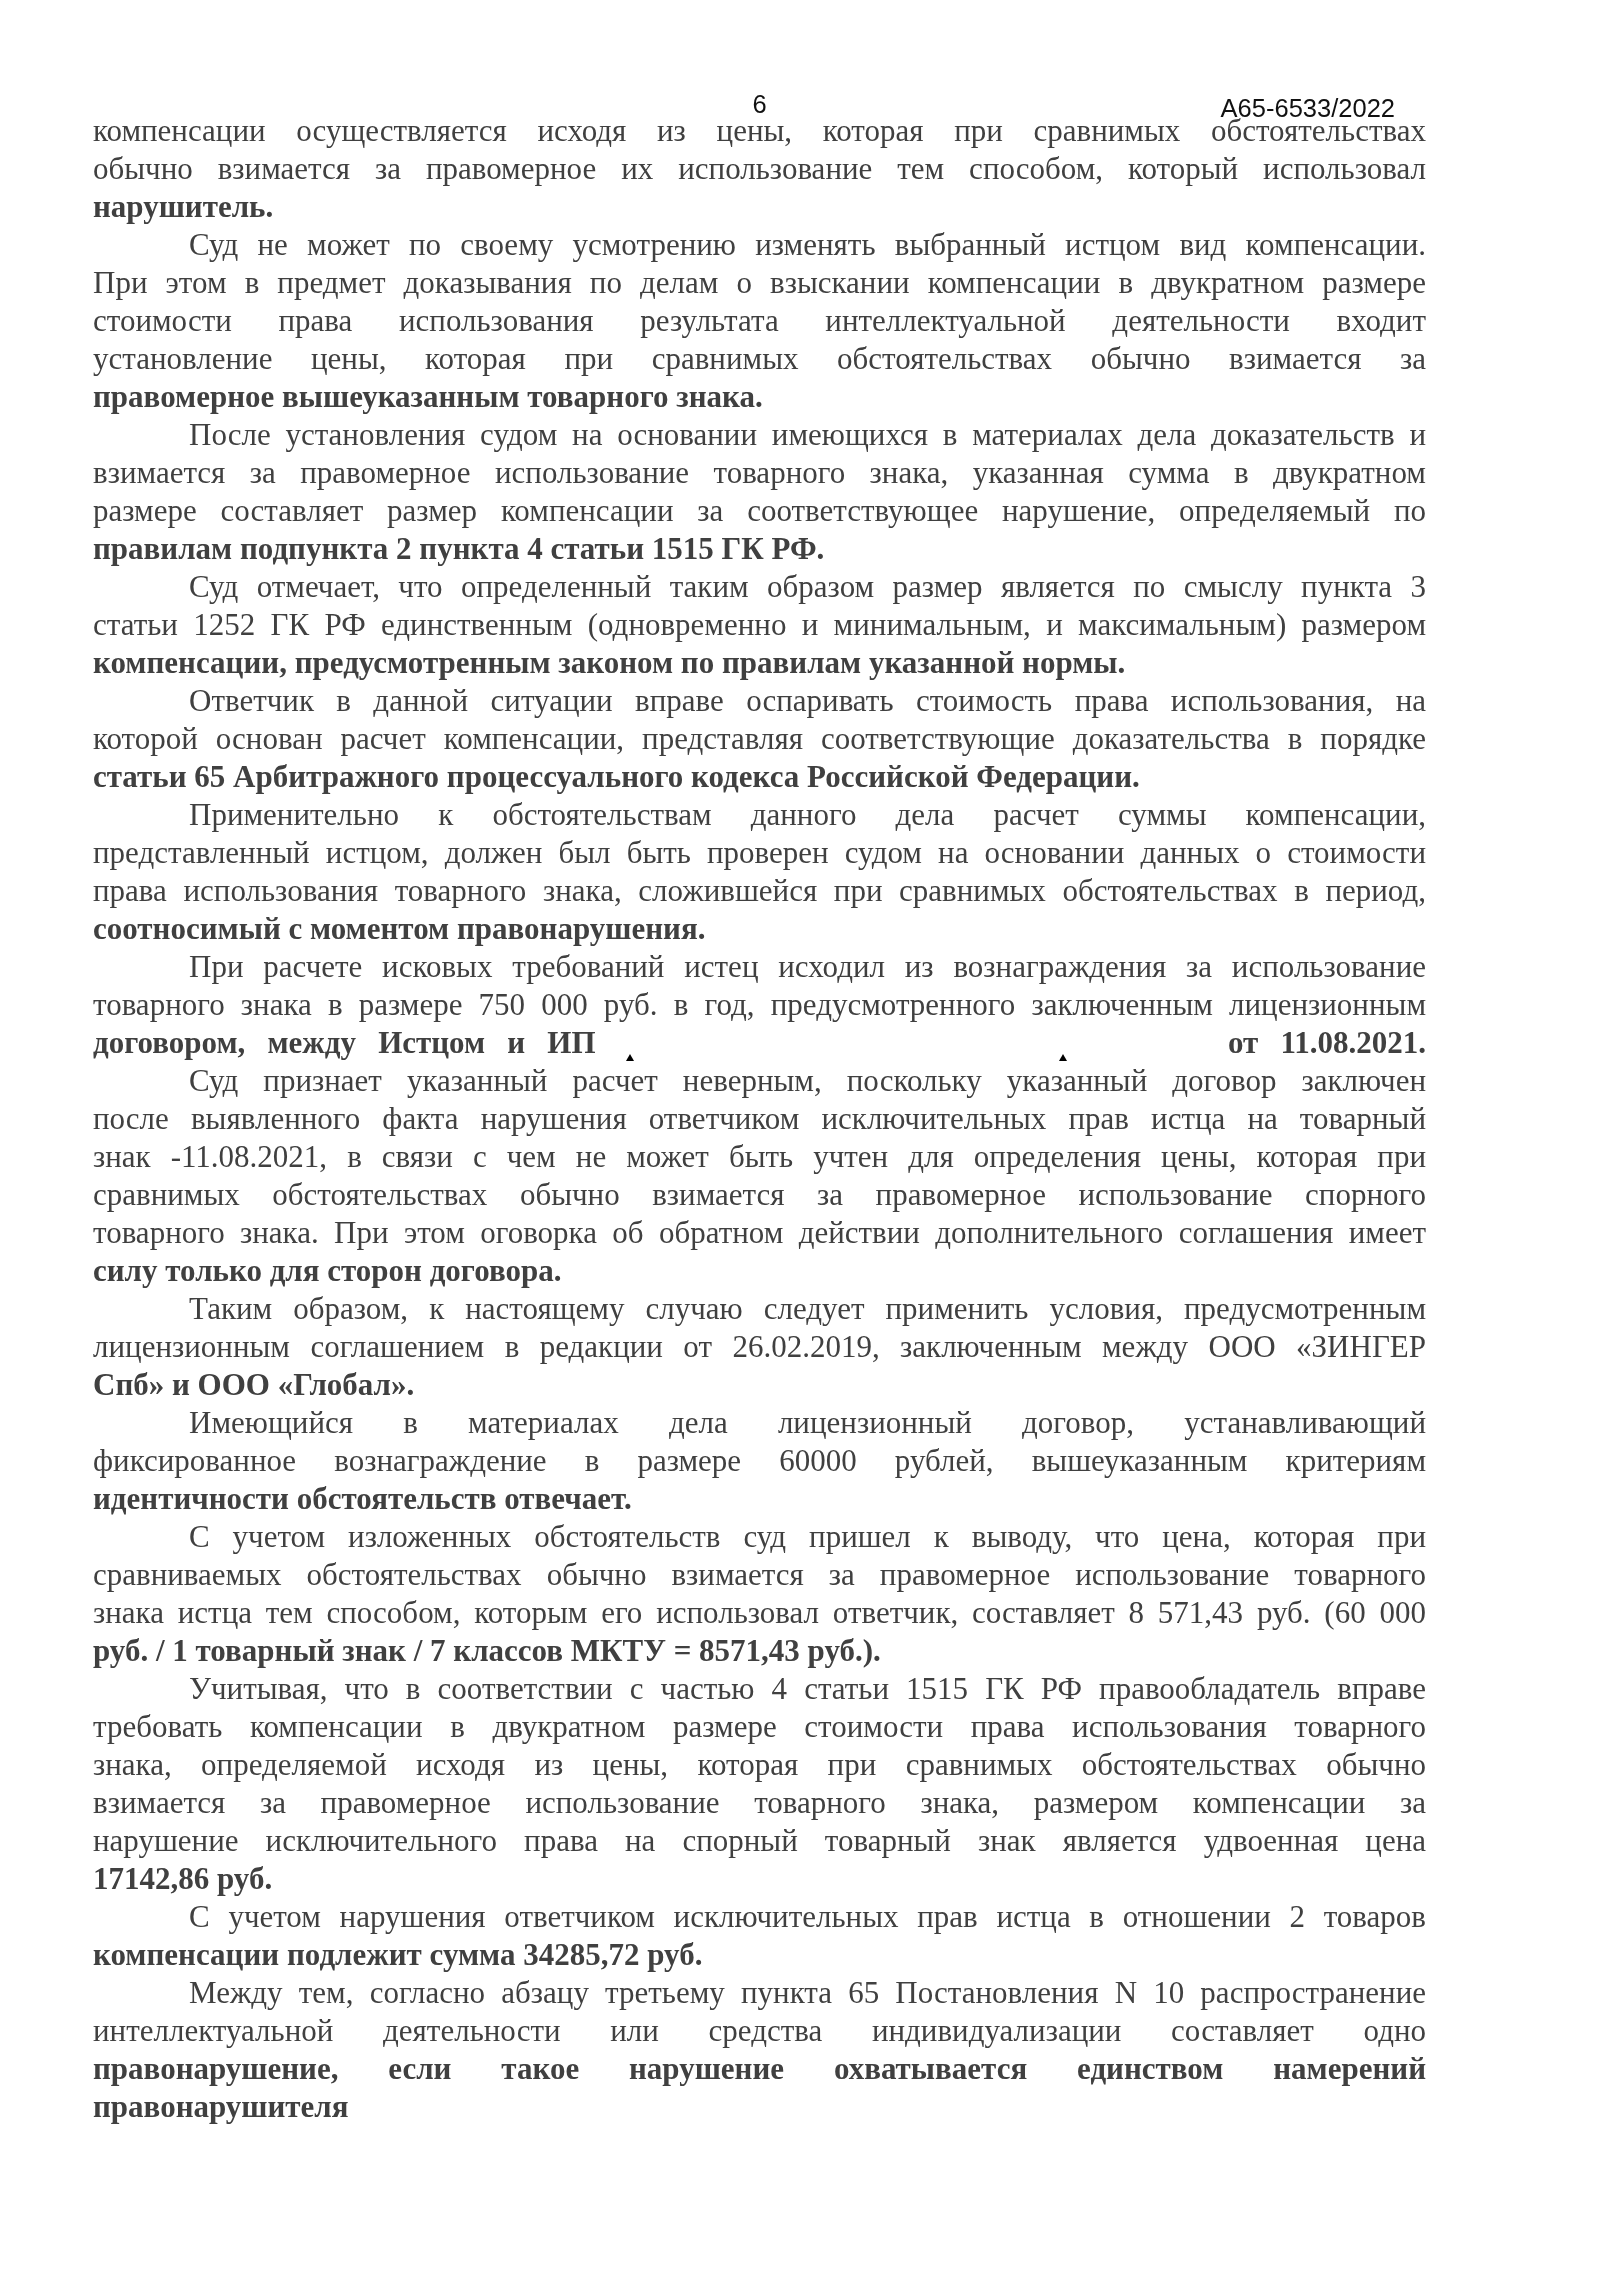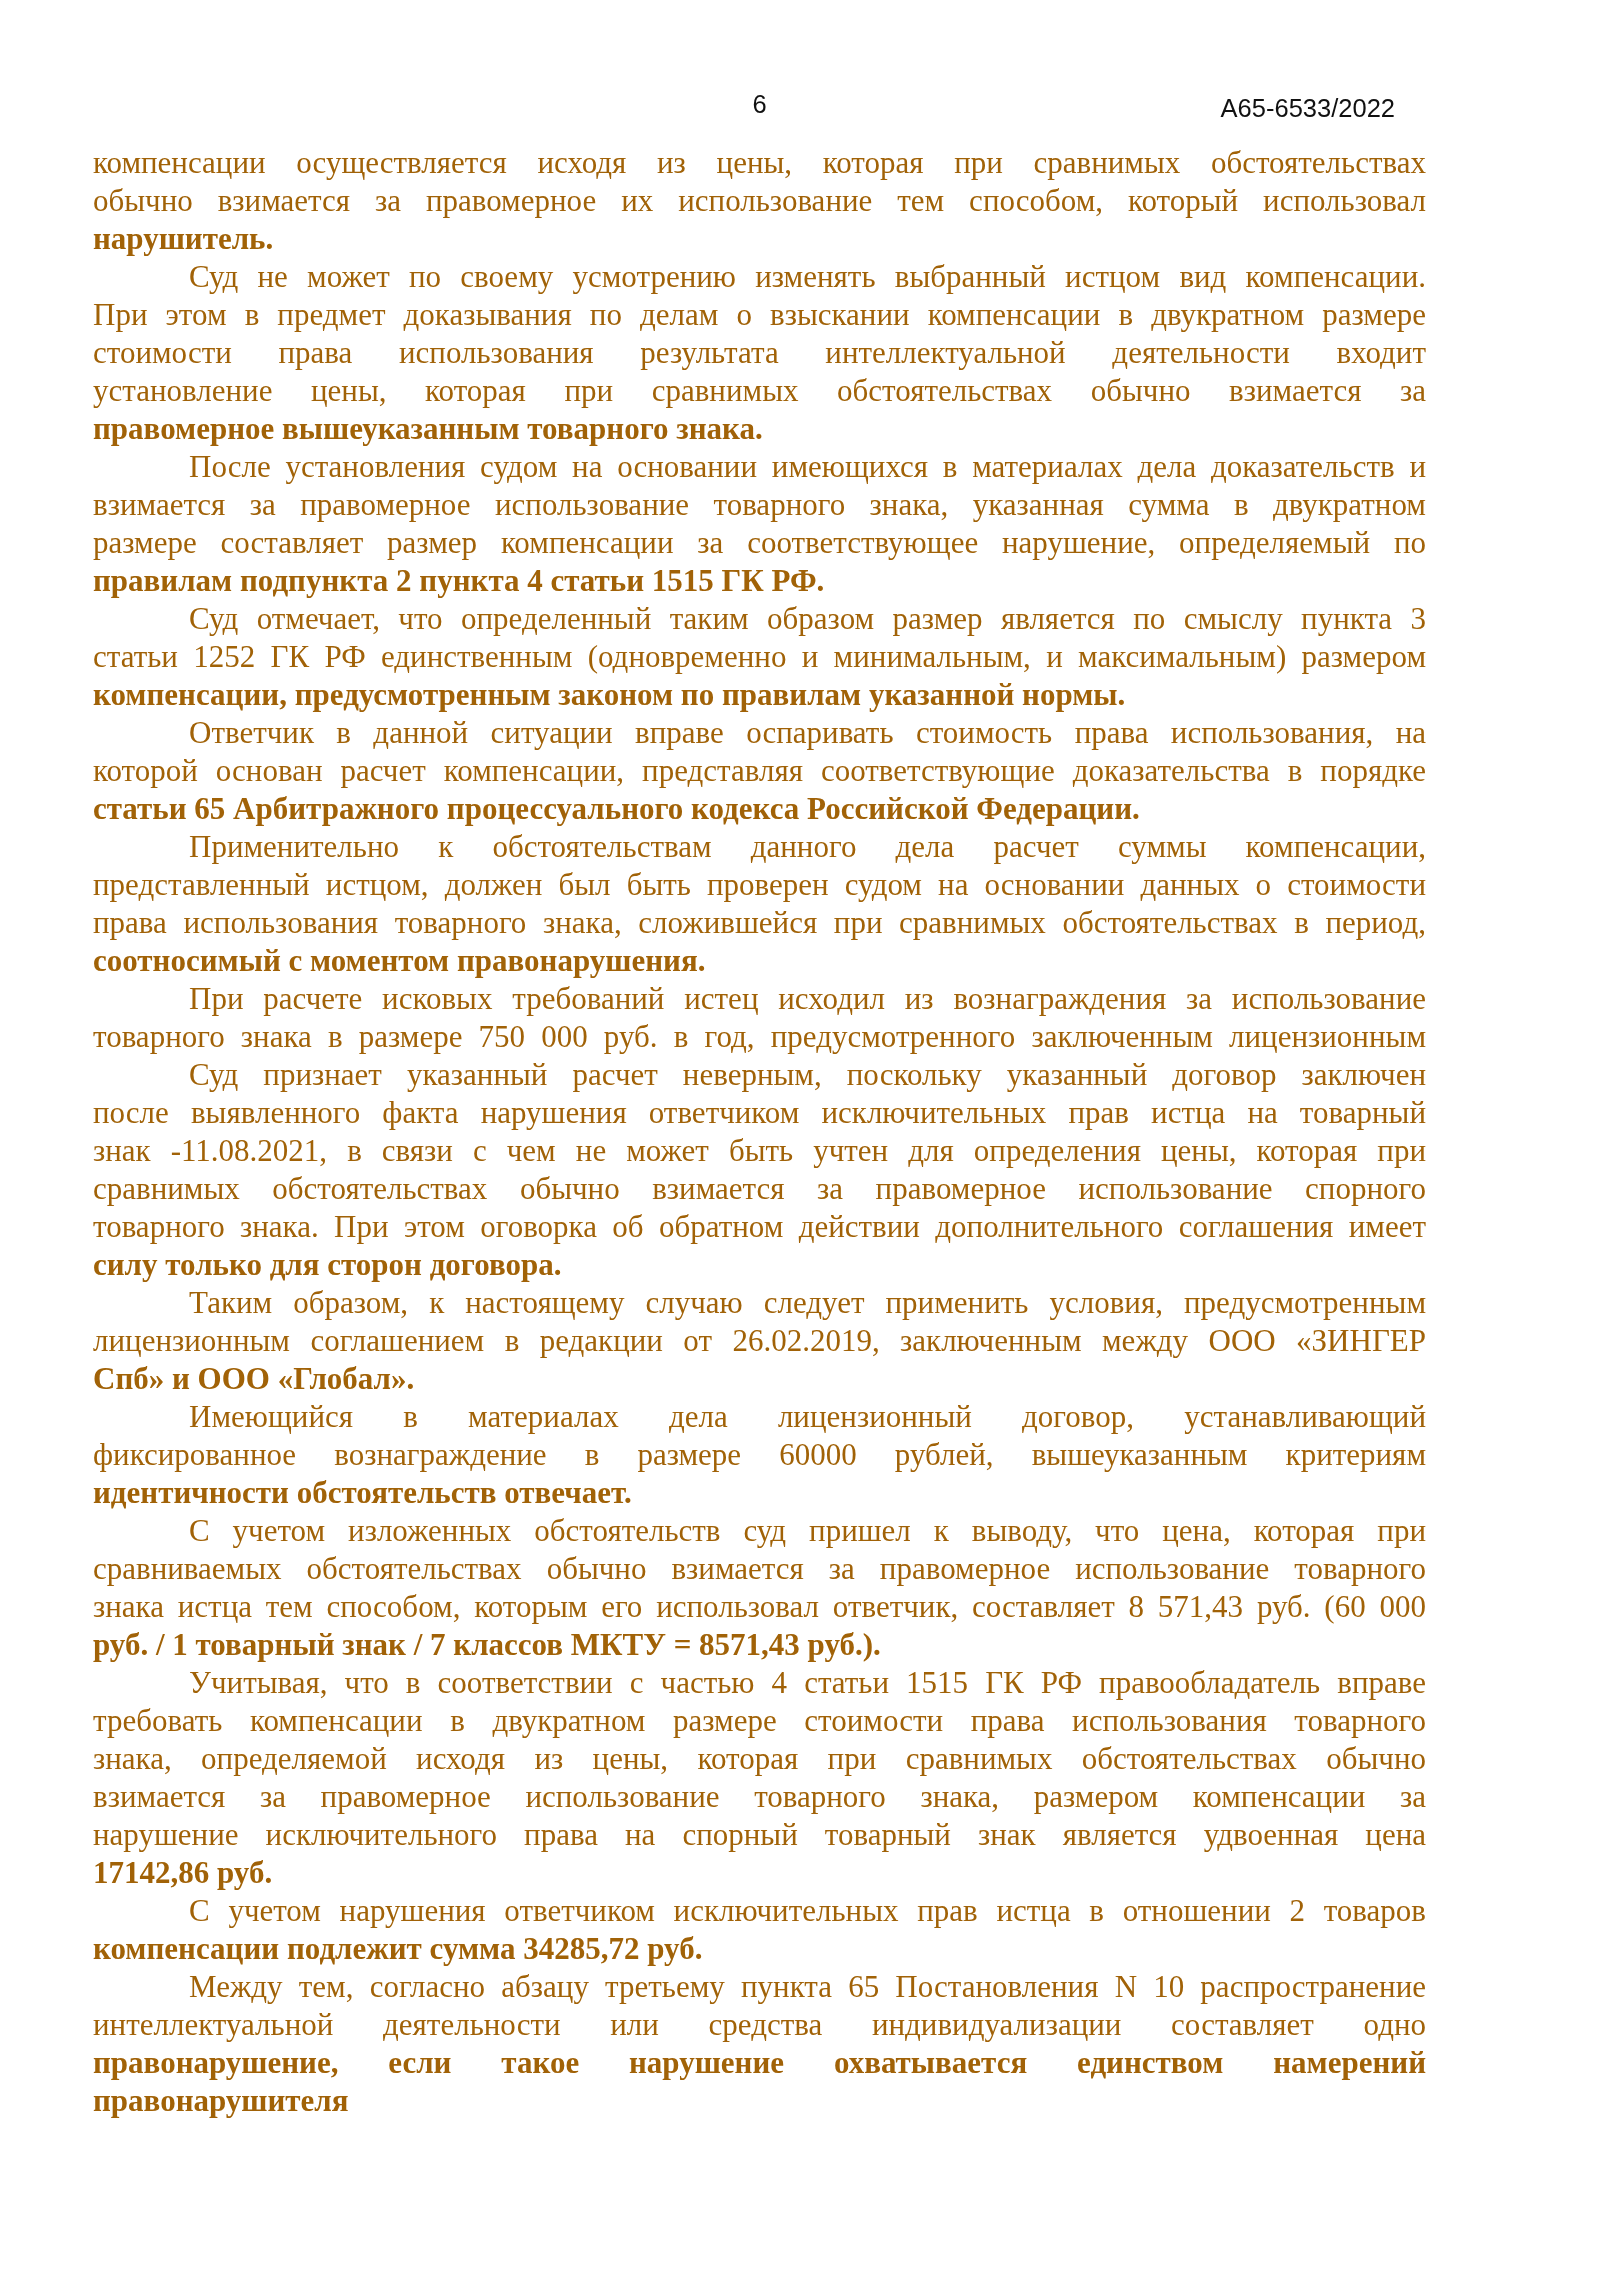--- a/index.html
+++ b/index.html
@@ -20,25 +20,25 @@
     height: 33px;
     font-family: "Liberation Sans", "DejaVu Sans", sans-serif;
     font-size: 25.5px;
     line-height: 29px;
     color: #111;
   }
   .page-number { text-align: center; }
   .case-number { position: absolute; top: 3.9px; right: 31px; }
   .content {
     position: absolute;
-    top: 144px;
+    top: 112px;
     left: 93px;
     width: 1333px;
     font-size: 31px;
-    color: #a16207;
+    color: #404040;
   }
   .para { margin: 0; }
   .line {
     height: 38px;
     line-height: 38px;
     text-align: justify;
     text-align-last: justify;
     white-space: normal;
     overflow: visible;
   }
@@ -102,20 +102,21 @@
       </div>
       <div class="para">
         <div class="line indent">Применительно к обстоятельствам данного дела расчет суммы компенсации,</div>
         <div class="line">представленный истцом, должен был быть проверен судом на основании данных о стоимости</div>
         <div class="line">права использования товарного знака, сложившейся при сравнимых обстоятельствах в период,</div>
         <div class="line last">соотносимый с моментом правонарушения.</div>
       </div>
       <div class="para">
         <div class="line indent">При расчете исковых требований истец исходил из вознаграждения за использование</div>
         <div class="line">товарного знака в размере 750 000 руб. в год, предусмотренного заключенным лицензионным</div>
+        <div class="line last gapline"><span>договором, между Истцом и ИП</span> <span class="redaction-gap"><i class="mark m1"></i><i class="mark m2"></i></span> <span>от 11.08.2021.</span></div>
       </div>
       <div class="para">
         <div class="line indent">Суд признает указанный расчет неверным, поскольку указанный договор заключен</div>
         <div class="line">после выявленного факта нарушения ответчиком исключительных прав истца на товарный</div>
         <div class="line">знак -11.08.2021, в связи с чем не может быть учтен для определения цены, которая при</div>
         <div class="line">сравнимых обстоятельствах обычно взимается за правомерное использование спорного</div>
         <div class="line">товарного знака. При этом оговорка об обратном действии дополнительного соглашения имеет</div>
         <div class="line last">силу только для сторон договора.</div>
       </div>
       <div class="para">

